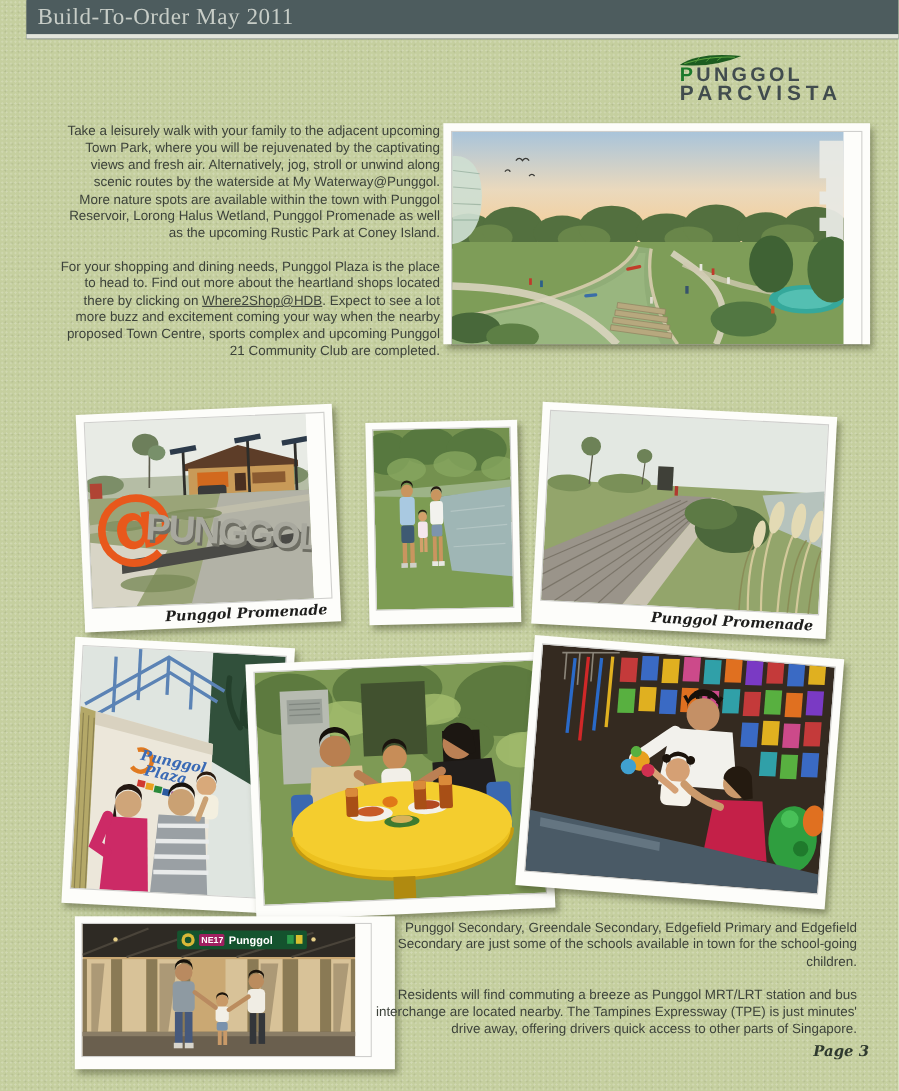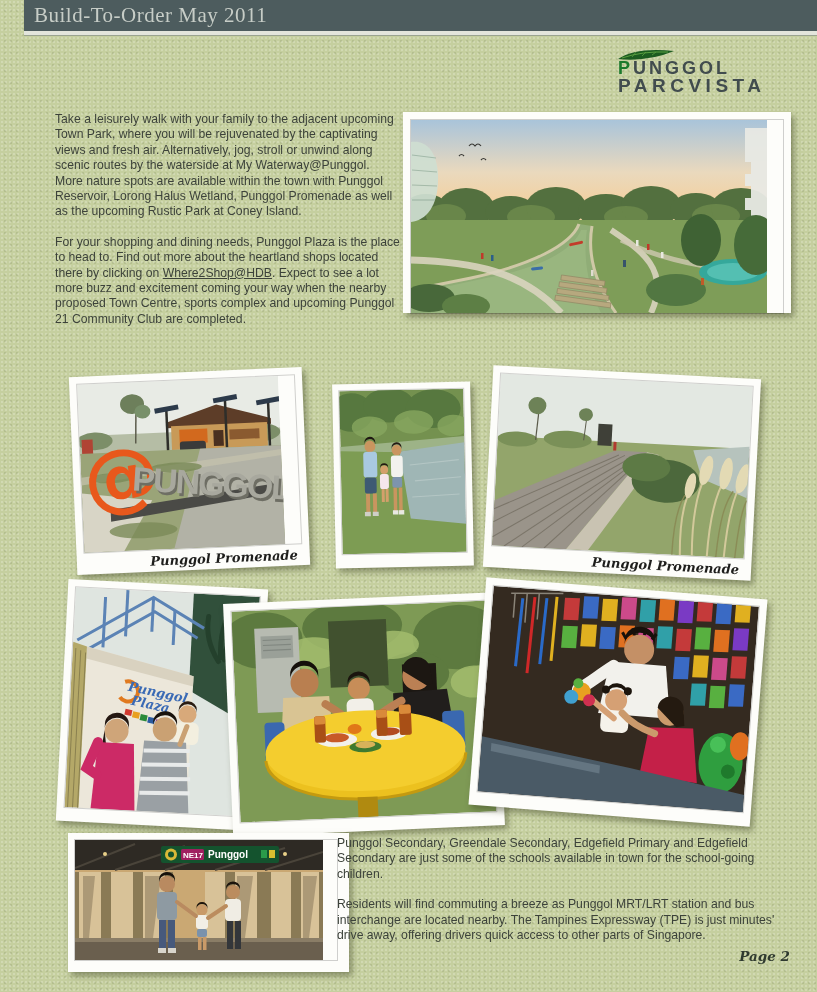--- a/index.html
+++ b/index.html
@@ -27,21 +27,21 @@
   .logo-line1{position:relative;margin-top:13px;font-weight:bold;font-size:18px;letter-spacing:3px;line-height:18px;}
   .logo-initial{color:#1c7a2c;}
   .logo-leaf{position:absolute;top:-13px;left:-2px;}
   .logo-line2{font-weight:bold;font-size:19px;letter-spacing:4.5px;line-height:17px;}
   .article-text{position:absolute;left:55px;top:112px;width:345px;}
   .heading{
     font-size:21.5px;color:#5e7a72;font-weight:bold;
     margin:0 0 16px 0;letter-spacing:0.2px;
   }
   .body-text{
-    font-size:12.2px;line-height:15.4px;color:#3c423a;margin:0 0 15px 0;
+    font-size:12.2px;line-height:15.4px;color:#3c423a;margin:0 0 15px 0;text-align:right;
   }
   .link{color:inherit;text-decoration:underline;cursor:pointer;}
   .polaroid{
     position:absolute;background:#fdfdfa;padding:8px 8px 0 8px;
     box-shadow:3px 4px 6px rgba(66,72,40,0.5);
   }
   .photo{display:block;outline:1px solid rgba(0,0,0,0.18);}
   .photo svg{display:block;}
   .pcaption{
     height:22px;display:flex;align-items:center;justify-content:flex-end;
@@ -500,21 +500,21 @@
         <circle cx="236" cy="140" r="8" fill="#48c058"></circle>
           <circle cx="248" cy="166" r="7" fill="#1f7a2c"></circle>
         <ellipse cx="258" cy="140" rx="10" ry="14" fill="#e07020"></ellipse>
         <polygon points="0,150 150,170 266,188 266,205 0,205" fill="#4a5a66"></polygon>
         <polygon points="10,156 120,170 120,178 10,164" fill="#6a7c88" opacity="0.8"></polygon>
       </svg>
     </div>
     <div class="pcaption empty"></div>
   </div>
 
-  <div class="polaroid" style="left:68px;top:833px;width:262px;padding:7px 12px 0 7px;">
+  <div class="polaroid" style="left:68px;top:833px;width:262px;padding:7px 22px 0 7px;">
     <div class="photo">
       <svg width="248" height="120" viewBox="0 0 248 120" preserveAspectRatio="none">
         <rect width="248" height="120" fill="#caa873"></rect>
         <rect width="248" height="30" fill="#2e2a24"></rect>
         <g stroke="#4a443a" stroke-width="2">
           <path d="M0,28 L60,4"></path>
             <path d="M40,30 L110,6"></path>
             <path d="M90,30 L160,8"></path>
             <path d="M140,30 L210,8"></path>
             <path d="M190,30 L248,12"></path>
@@ -582,15 +582,15 @@
       </svg>
     </div>
     <div class="pcaption thin"></div>
   </div>
 
   <div class="transport-text">
     <p class="body-text">Punggol Secondary, Greendale Secondary, Edgefield Primary and Edgefield Secondary are just some of the schools available in town for the school-going children.</p>
     <p class="body-text">Residents will find commuting a breeze as Punggol MRT/LRT station and bus interchange are located nearby. The Tampines Expressway (TPE) is just minutes' drive away, offering drivers quick access to other parts of Singapore.</p>
   </div>
 
-  <div class="footer-page">Page 2</div>
+  <div class="footer-page">Page 3</div>
 
 </div>
 
 </body></html>

